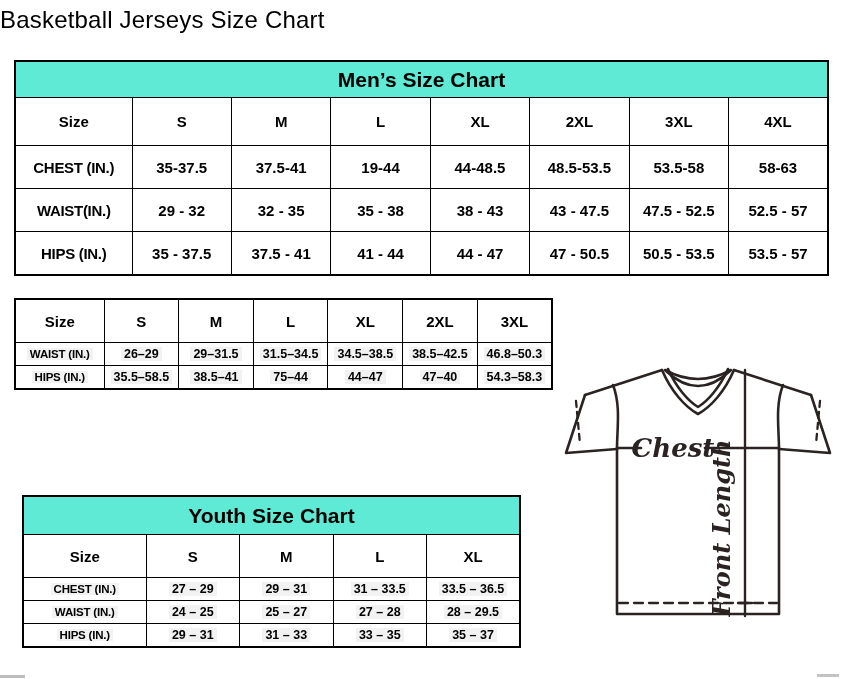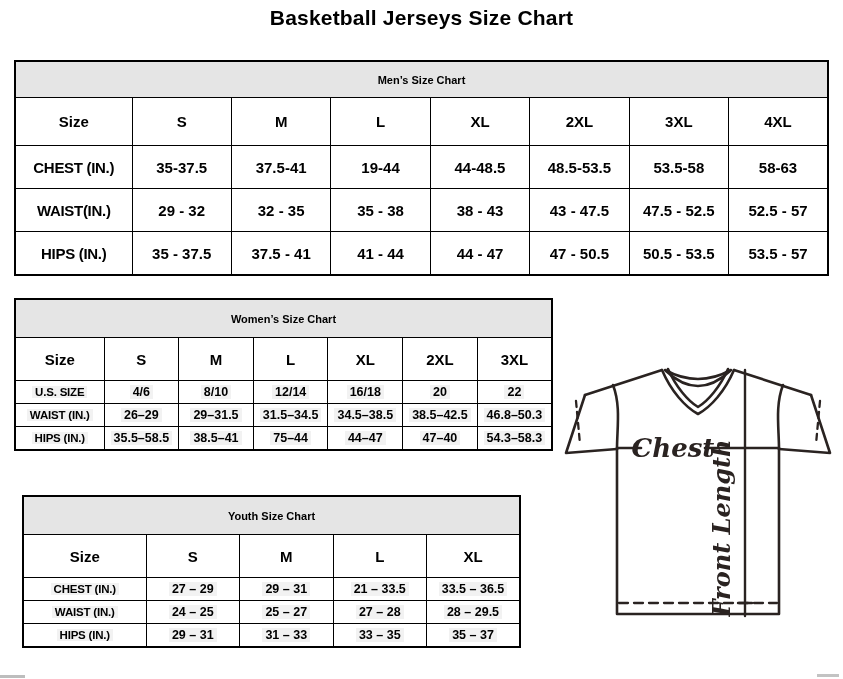--- a/index.html
+++ b/index.html
@@ -2,27 +2,27 @@
 <html><head>
 <meta charset="utf-8">
 <style>
   html,body { margin:0; padding:0; background:#ffffff; }
   .page {
     position:relative; width:843px; height:679px; background:#ffffff;
     font-family:"Liberation Sans", sans-serif; color:#000; overflow:hidden;
   }
   .page-title {
     position:absolute; top:6px; left:0; width:100%;
-    text-align:center; font-size:21px; font-weight:bold; letter-spacing:0.2px;
+    font-size:24px; font-weight:normal; letter-spacing:0.2px;
   }
   table { border-collapse:collapse; table-layout:fixed; position:absolute; background:#fff; }
   table, td, th { border:1px solid #000; }
   table { border-width:2px; }
   td, th { text-align:center; vertical-align:middle; font-weight:bold; padding:0; overflow:hidden; }
-  .band { background:#e5e5e5; font-size:11px; }
+  .band { background:#5eead4; font-size:21px; }
   #mens-table   { left:14px; top:60px;  width:815px; }
   #womens-table { left:14px; top:298px; width:539px; }
   #youth-table  { left:22px; top:495px; width:499px; }
   #mens-table   col.col-first { width:117px; }
   #womens-table col.col-first { width:89px; }
   #youth-table  col.col-first { width:123px; }
   #mens-table .band { height:35px; }
   #womens-table .band, #youth-table .band { height:37px; }
   #mens-table .size-row th { height:47px; font-size:15px; }
   #womens-table .size-row th, #youth-table .size-row th { height:42px; font-size:15px; }
@@ -109,42 +109,30 @@
       <colgroup>
         <col class="col-first">
         <col>
         <col>
         <col>
         <col>
         <col>
         <col>
       </colgroup>
       <tbody>
-        <tr>
-          <td colspan="7" class="band">Women’s Size Chart</td>
-        </tr>
         <tr class="size-row">
           <th>Size</th>
           <th>S</th>
           <th>M</th>
           <th>L</th>
           <th>XL</th>
           <th>2XL</th>
           <th>3XL</th>
         </tr>
         <tr class="data-row">
-          <td class="row-label"><span class="hl">U.S. SIZE</span></td>
-          <td class="value-cell"><span class="hl">4/6</span></td>
-          <td class="value-cell"><span class="hl">8/10</span></td>
-          <td class="value-cell"><span class="hl">12/14</span></td>
-          <td class="value-cell"><span class="hl">16/18</span></td>
-          <td class="value-cell"><span class="hl">20</span></td>
-          <td class="value-cell"><span class="hl">22</span></td>
-        </tr>
-        <tr class="data-row">
           <td class="row-label"><span class="hl">WAIST (IN.)</span></td>
           <td class="value-cell"><span class="hl">26–29</span></td>
           <td class="value-cell"><span class="hl">29–31.5</span></td>
           <td class="value-cell"><span class="hl">31.5–34.5</span></td>
           <td class="value-cell"><span class="hl">34.5–38.5</span></td>
           <td class="value-cell"><span class="hl">38.5–42.5</span></td>
           <td class="value-cell"><span class="hl">46.8–50.3</span></td>
         </tr>
         <tr class="data-row">
           <td class="row-label"><span class="hl">HIPS (IN.)</span></td>
@@ -173,21 +161,21 @@
           <th>Size</th>
           <th>S</th>
           <th>M</th>
           <th>L</th>
           <th>XL</th>
         </tr>
         <tr class="data-row">
           <td class="row-label"><span class="hl">CHEST (IN.)</span></td>
           <td class="value-cell"><span class="hl">27 – 29</span></td>
           <td class="value-cell"><span class="hl">29 – 31</span></td>
-          <td class="value-cell"><span class="hl">21 – 33.5</span></td>
+          <td class="value-cell"><span class="hl">31 – 33.5</span></td>
           <td class="value-cell"><span class="hl">33.5 – 36.5</span></td>
         </tr>
         <tr class="data-row">
           <td class="row-label"><span class="hl">WAIST (IN.)</span></td>
           <td class="value-cell"><span class="hl">24 – 25</span></td>
           <td class="value-cell"><span class="hl">25 – 27</span></td>
           <td class="value-cell"><span class="hl">27 – 28</span></td>
           <td class="value-cell"><span class="hl">28 – 29.5</span></td>
         </tr>
         <tr class="data-row">

